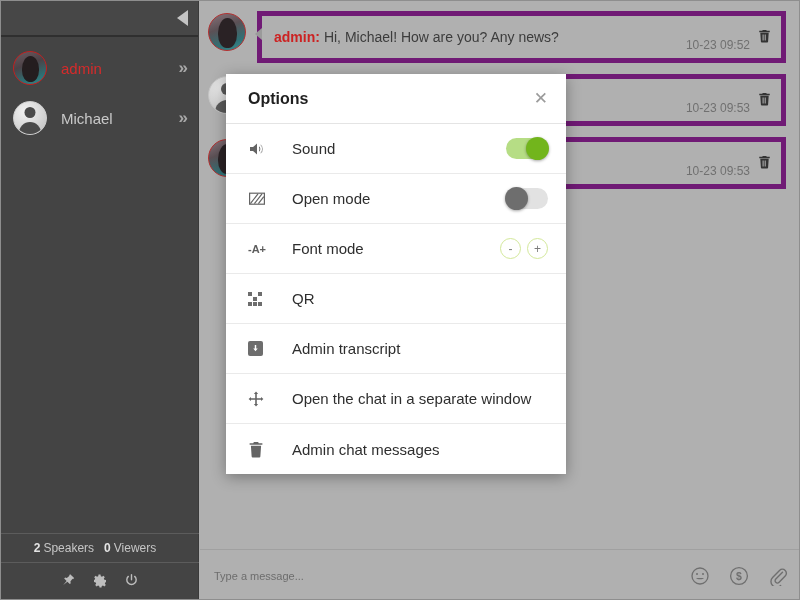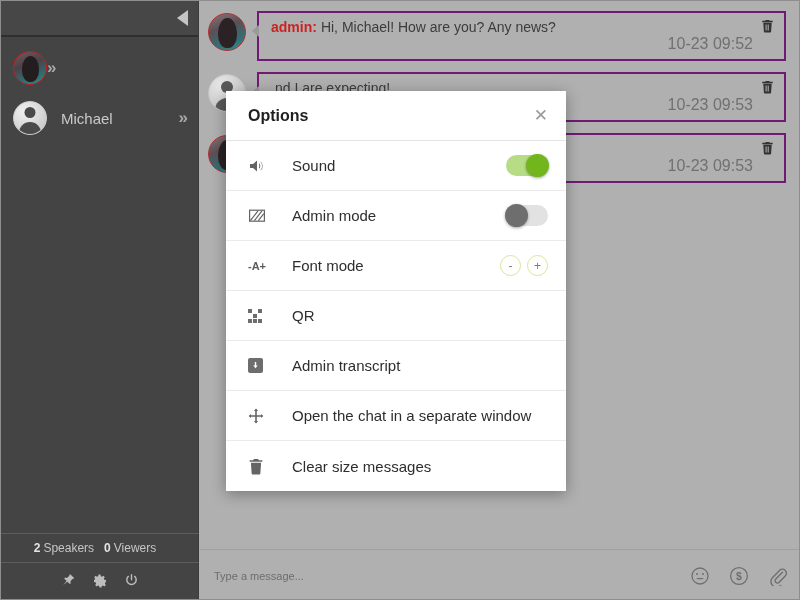--- a/index.html
+++ b/index.html
@@ -134,38 +134,38 @@
     content:""; position:absolute; left:9px; top:4px;
     width:19px; height:30px; border-radius:50% 50% 45% 45%; background:#2a2225;
   }
   .msg-avatar.generic-av { background: radial-gradient(circle at 35% 30%, #e9e9e9 0%, #cfcfcf 55%, #b9b9b9 100%); border:1px solid #c4c4c4; }
   .msg-avatar.generic-av .head { position:absolute; left:50%; top:6px; transform:translateX(-50%); width:12px;height:12px;border-radius:50%;background:#5a5a5a;}
   .msg-avatar.generic-av .body { position:absolute; left:50%; bottom:-3px; transform:translateX(-50%); width:24px;height:16px;border-radius:12px 12px 0 0;background:#5a5a5a;}
   .bubble {
     flex: 1 1 auto;
     margin-left: 11px;
     min-height: 38px;
-    border: 2px solid #701a75;
+    border: 5px solid #701a75;
     background: transparent;
-    display: flex; align-items: flex-start;
+    display: flex; align-items: center;
     padding: 6px 10px 6px 12px;
     position: relative;
   }
   .bubble::before {
     content: "";
     position: absolute; left: -7px; top: 12px;
     width: 0; height: 0;
     border-top: 6px solid transparent;
     border-bottom: 6px solid transparent;
     border-right: 7px solid #9a9a9a;
   }
   .msg-text { flex: 1 1 auto; font-size: 14px; color: #3c3c3c; }
   .msg-sender { color: #cc2222; font-weight: bold; margin-right: 4px; }
   .msg-sender.grey-sender { color: #5a5a5a; }
-  .msg-time { font-size: 16px; color: #707070; margin-left: 10px; white-space: nowrap; margin-top: 16px; }
+  .msg-time { font-size: 12px; color: #707070; margin-left: 10px; white-space: nowrap; margin-top: 16px; }
   .msg-del { margin-left: 8px; font-size: 14px; color: #333; cursor: pointer; }
 
   
   #input-bar {
     position: absolute; left: 0; right: 0; bottom: 0;
     height: 52px;
     border-top: 1px solid #a0a0a0;
     display: flex; align-items: center;
     padding: 0 12px 0 14px;
     background: #b0b0b0;
@@ -177,21 +177,21 @@
     font-family: "Liberation Sans", sans-serif;
   }
   #msg-input::placeholder { color: #6d6d6d; }
   .bar-ico {
     margin-left: 18px; cursor: pointer;
     color: #6f6f6f; display: flex; align-items: center;
   }
 
   
   #dialog {
-    position: absolute; left: 225px; top: 90px;
+    position: absolute; left: 225px; top: 73px;
     width: 340px;
     background: #ffffff;
     box-shadow: 0 3px 14px rgba(0,0,0,0.33);
     z-index: 50;
   }
   #dialog-header {
     height: 50px;
     display: flex; align-items: center;
     padding: 0 18px 0 22px;
     border-bottom: 1px solid #e4e4e4;
@@ -255,20 +255,21 @@
 <div id="app">
 
   <div id="sidebar">
     <div id="sidebar-header">
       <div class="collapse-arrow"></div>
     </div>
 
     <div id="user-list">
       <div class="user-row">
         <div class="avatar admin-av"></div>
+        <span class="user-name admin-name">admin</span>
         <span class="chev">»</span>
       </div>
       <div class="user-row">
         <div class="avatar generic-av">
           <div class="head"></div>
           <div class="body"></div>
         </div>
         <span class="user-name plain-name">Michael</span>
         <span class="chev">»</span>
       </div>
@@ -401,21 +402,21 @@
     </div>
 
 
     <div class="opt-row">
       <span class="opt-icon">
         <svg width="18" height="16" viewBox="0 0 18 16" fill="none" stroke="#646464" stroke-width="1.2">
           <rect x="1.6" y="2.2" width="14.8" height="11"></rect>
           <path d="M2.4 12.6 10 2.8M6.4 12.6 14 2.8M10.4 12.6 15.8 5.6"></path>
         </svg>
       </span>
-      <span class="opt-label">Admin mode</span>
+      <span class="opt-label">Open mode</span>
       <span class="toggle off">
           <span class="knob"></span>
         </span>
     </div>
 
     <div class="opt-row">
       <span class="opt-icon">
         <span class="fs-label">-A+</span>
       </span>
       <span class="opt-label">Font mode</span>
@@ -461,17 +462,17 @@
       </span>
       <span class="opt-label">Open the chat in a separate window</span>
     </div>
 
     <div class="opt-row">
       <span class="opt-icon">
         <svg width="16" height="17" viewBox="0 0 14 16" fill="#646464">
             <path d="M5 1h4l.6 1H13v1.6H1V2h3.4L5 1zM2.2 4.4h9.6l-.7 10.2a1 1 0 0 1-1 .9H3.9a1 1 0 0 1-1-.9L2.2 4.4z"></path>
           </svg>
       </span>
-      <span class="opt-label">Clear size messages</span>
+      <span class="opt-label">Admin chat messages</span>
     </div>
   </div>
 
 </div>
 
 </body></html>

